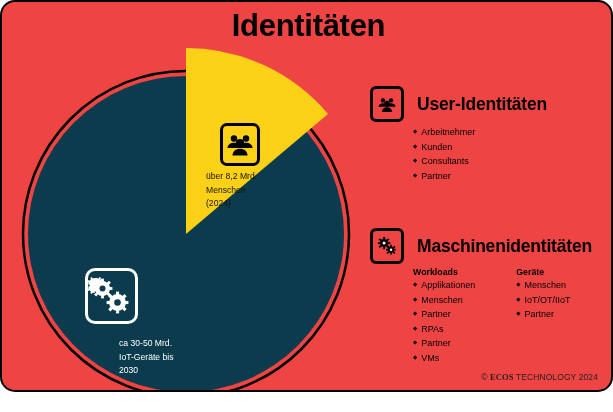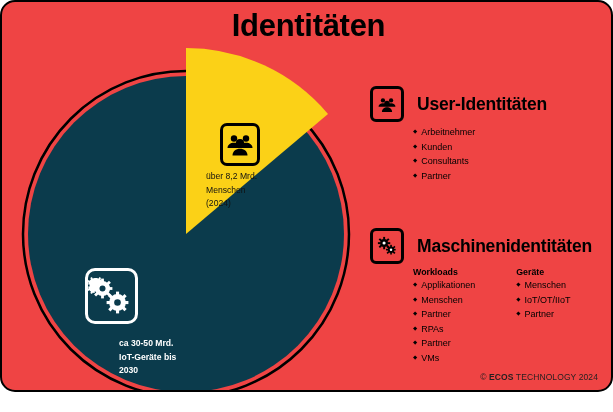--- a/index.html
+++ b/index.html
@@ -79,21 +79,20 @@
   }
   #user-label {
     left: 196px;
     top: 124px;
     color: #111111;
   }
   #machine-label {
     left: 109px;
     top: 291px;
     color: #ffffff;
-    font-weight: bold;
   }
 
   
   .legend-block { position: absolute; }
   #legend-user { left: 368px; top: 84px; }
   #legend-machine { left: 368px; top: 226px; }
 
   .legend-head {
     display: flex;
     align-items: center;
@@ -150,21 +149,21 @@
   
   #footer {
     position: absolute;
     right: 13px;
     bottom: 8px;
     font-size: 8.5px;
     color: #231f20;
     letter-spacing: 0.1px;
     white-space: nowrap;
   }
-  #footer .brand { font-weight: bold; }
+  #footer .brand { font-weight: bold; font-family: Liberation Serif, serif; }
 </style>
 </head>
 <body>
 
 <div id="frame">
 
   <div id="title">Identitäten</div>
 
   <div id="pie-area">
     <svg id="pie-svg" width="350" height="362" viewBox="0 0 350 362">

